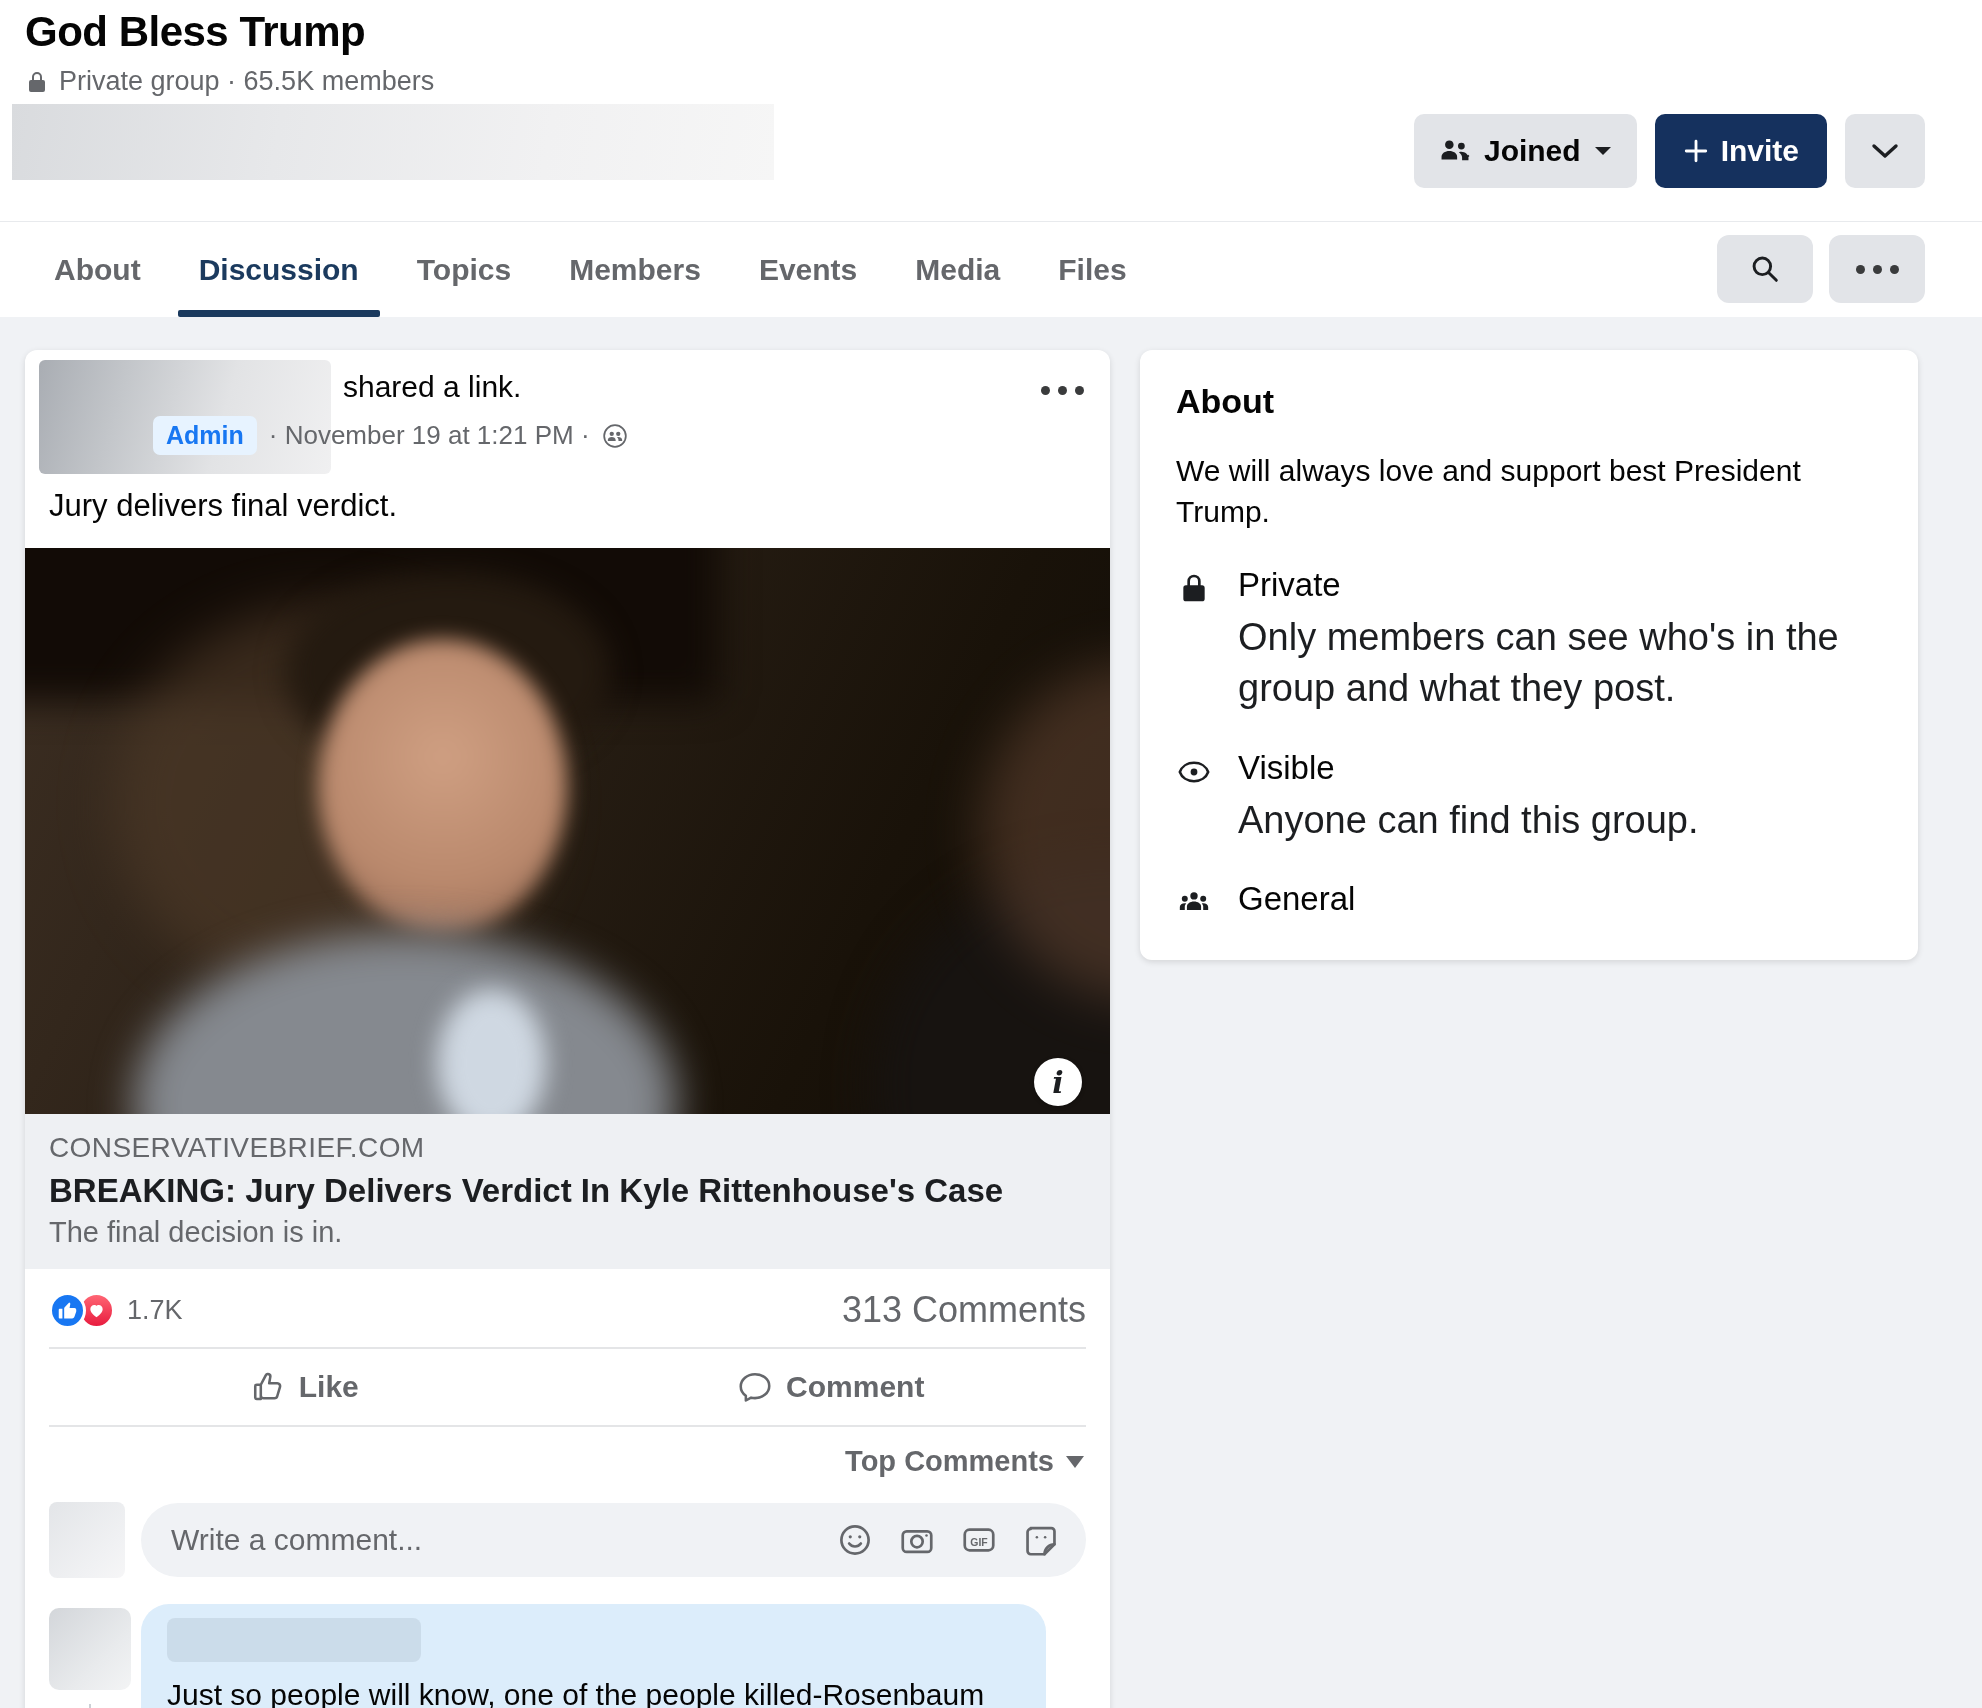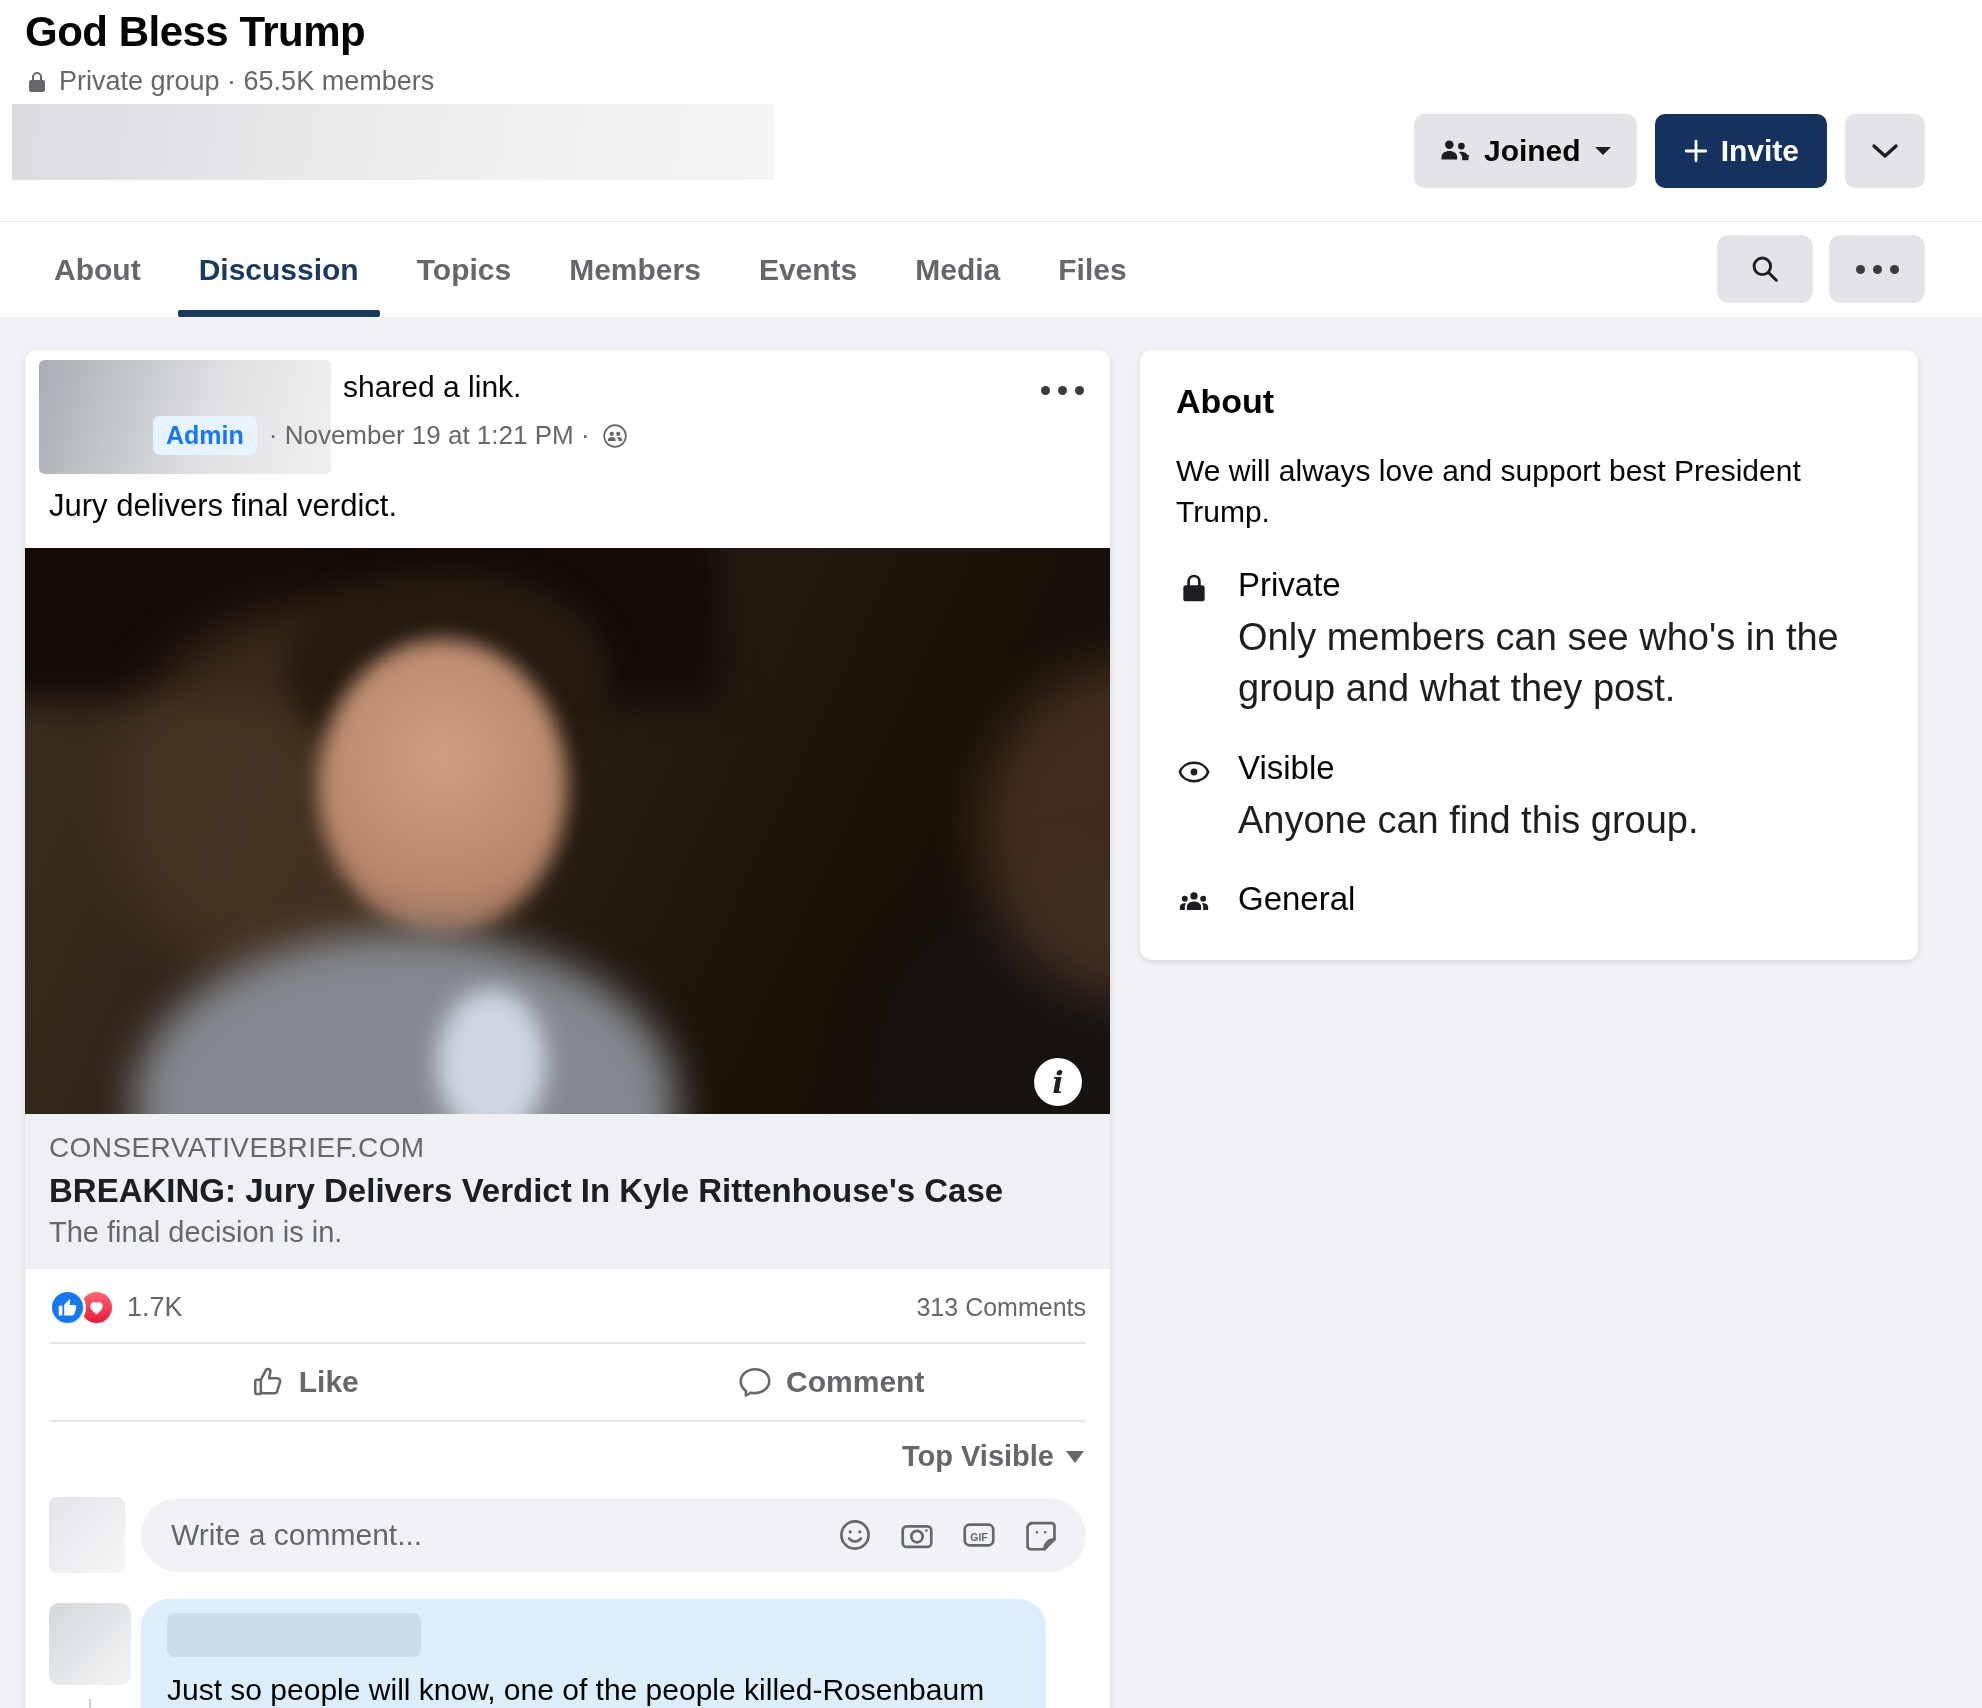--- a/index.html
+++ b/index.html
@@ -64,21 +64,21 @@
   .link-title { font-size:33px; font-weight:700; color:#1c1e21; margin-top:8px; }
   .link-desc { font-size:29px; color:#65676b; margin-top:6px; }
 
   
   .stats-row { display:flex; justify-content:space-between; align-items:center; padding:20px 24px 16px; }
   .reactions { display:flex; align-items:center; }
   .rx { width:37px; height:37px; border-radius:50%; border:3px solid #fff; display:flex; align-items:center; justify-content:center; }
   .rx-like { background:#1877f2; z-index:2; }
   .rx-love { background:linear-gradient(#ff6674,#e81c3f); margin-left:-8px; z-index:1; }
   .rx-count { margin-left:12px; color:#65676b; font-size:27px; }
-  .comments-count { color:#65676b; font-size:25px; cursor:pointer; }
+  .comments-count { color:#65676b; font-size:36px; cursor:pointer; }
   .divider { height:2px; background:#ced0d4; opacity:.55; margin:0 24px; }
   .actions-row { display:flex; padding:5px 16px; }
   .action { flex:1; display:flex; align-items:center; justify-content:center; gap:13px; height:66px; border-radius:8px; color:#65676b; font-size:30px; font-weight:600; cursor:pointer; }
 
   
   .sort-row { display:flex; justify-content:flex-end; align-items:center; gap:12px; padding:18px 26px 8px; color:#65676b; font-size:29px; font-weight:700; cursor:pointer; }
   .caret-down { width:0; height:0; border-left:9px solid transparent; border-right:9px solid transparent; border-top:12px solid #65676b; }
   .composer { display:flex; gap:16px; padding:16px 24px 10px; align-items:center; }
   .avatar-blur { width:76px; height:76px; border-radius:8px; background:linear-gradient(135deg,#e3e5e8,#f0f1f3 70%,#f6f6f7); flex:none; }
   .comment-input { flex:1; height:74px; background:#f0f2f5; border-radius:38px; display:flex; align-items:center; padding:0 26px 0 30px; cursor:text; }
@@ -271,21 +271,21 @@
               <path d="M12 3.5c-5.2 0-9.5 3.6-9.5 8.1 0 2.5 1.3 4.7 3.4 6.2V21l3.5-1.9c.8.2 1.7.3 2.6.3 5.2 0 9.5-3.6 9.5-8.1S17.2 3.5 12 3.5z"></path>
             </svg>
         </span>
         <span>Comment</span>
       </div>
     </div>
 
     <div class="divider"></div>
 
     <div class="sort-row">
-      <span>Top Visible</span>
+      <span>Top Comments</span>
       <span class="caret-down"></span>
     </div>
 
     <div class="composer">
       <div class="avatar-blur"></div>
       <div class="comment-input">
         <span class="ci-placeholder">Write a comment...</span>
         <span class="ci-icons">
           <span class="cicon">
             <svg width="38" height="38" viewBox="0 0 24 24" fill="none" stroke="#65676b" stroke-width="1.7" stroke-linecap="round">

